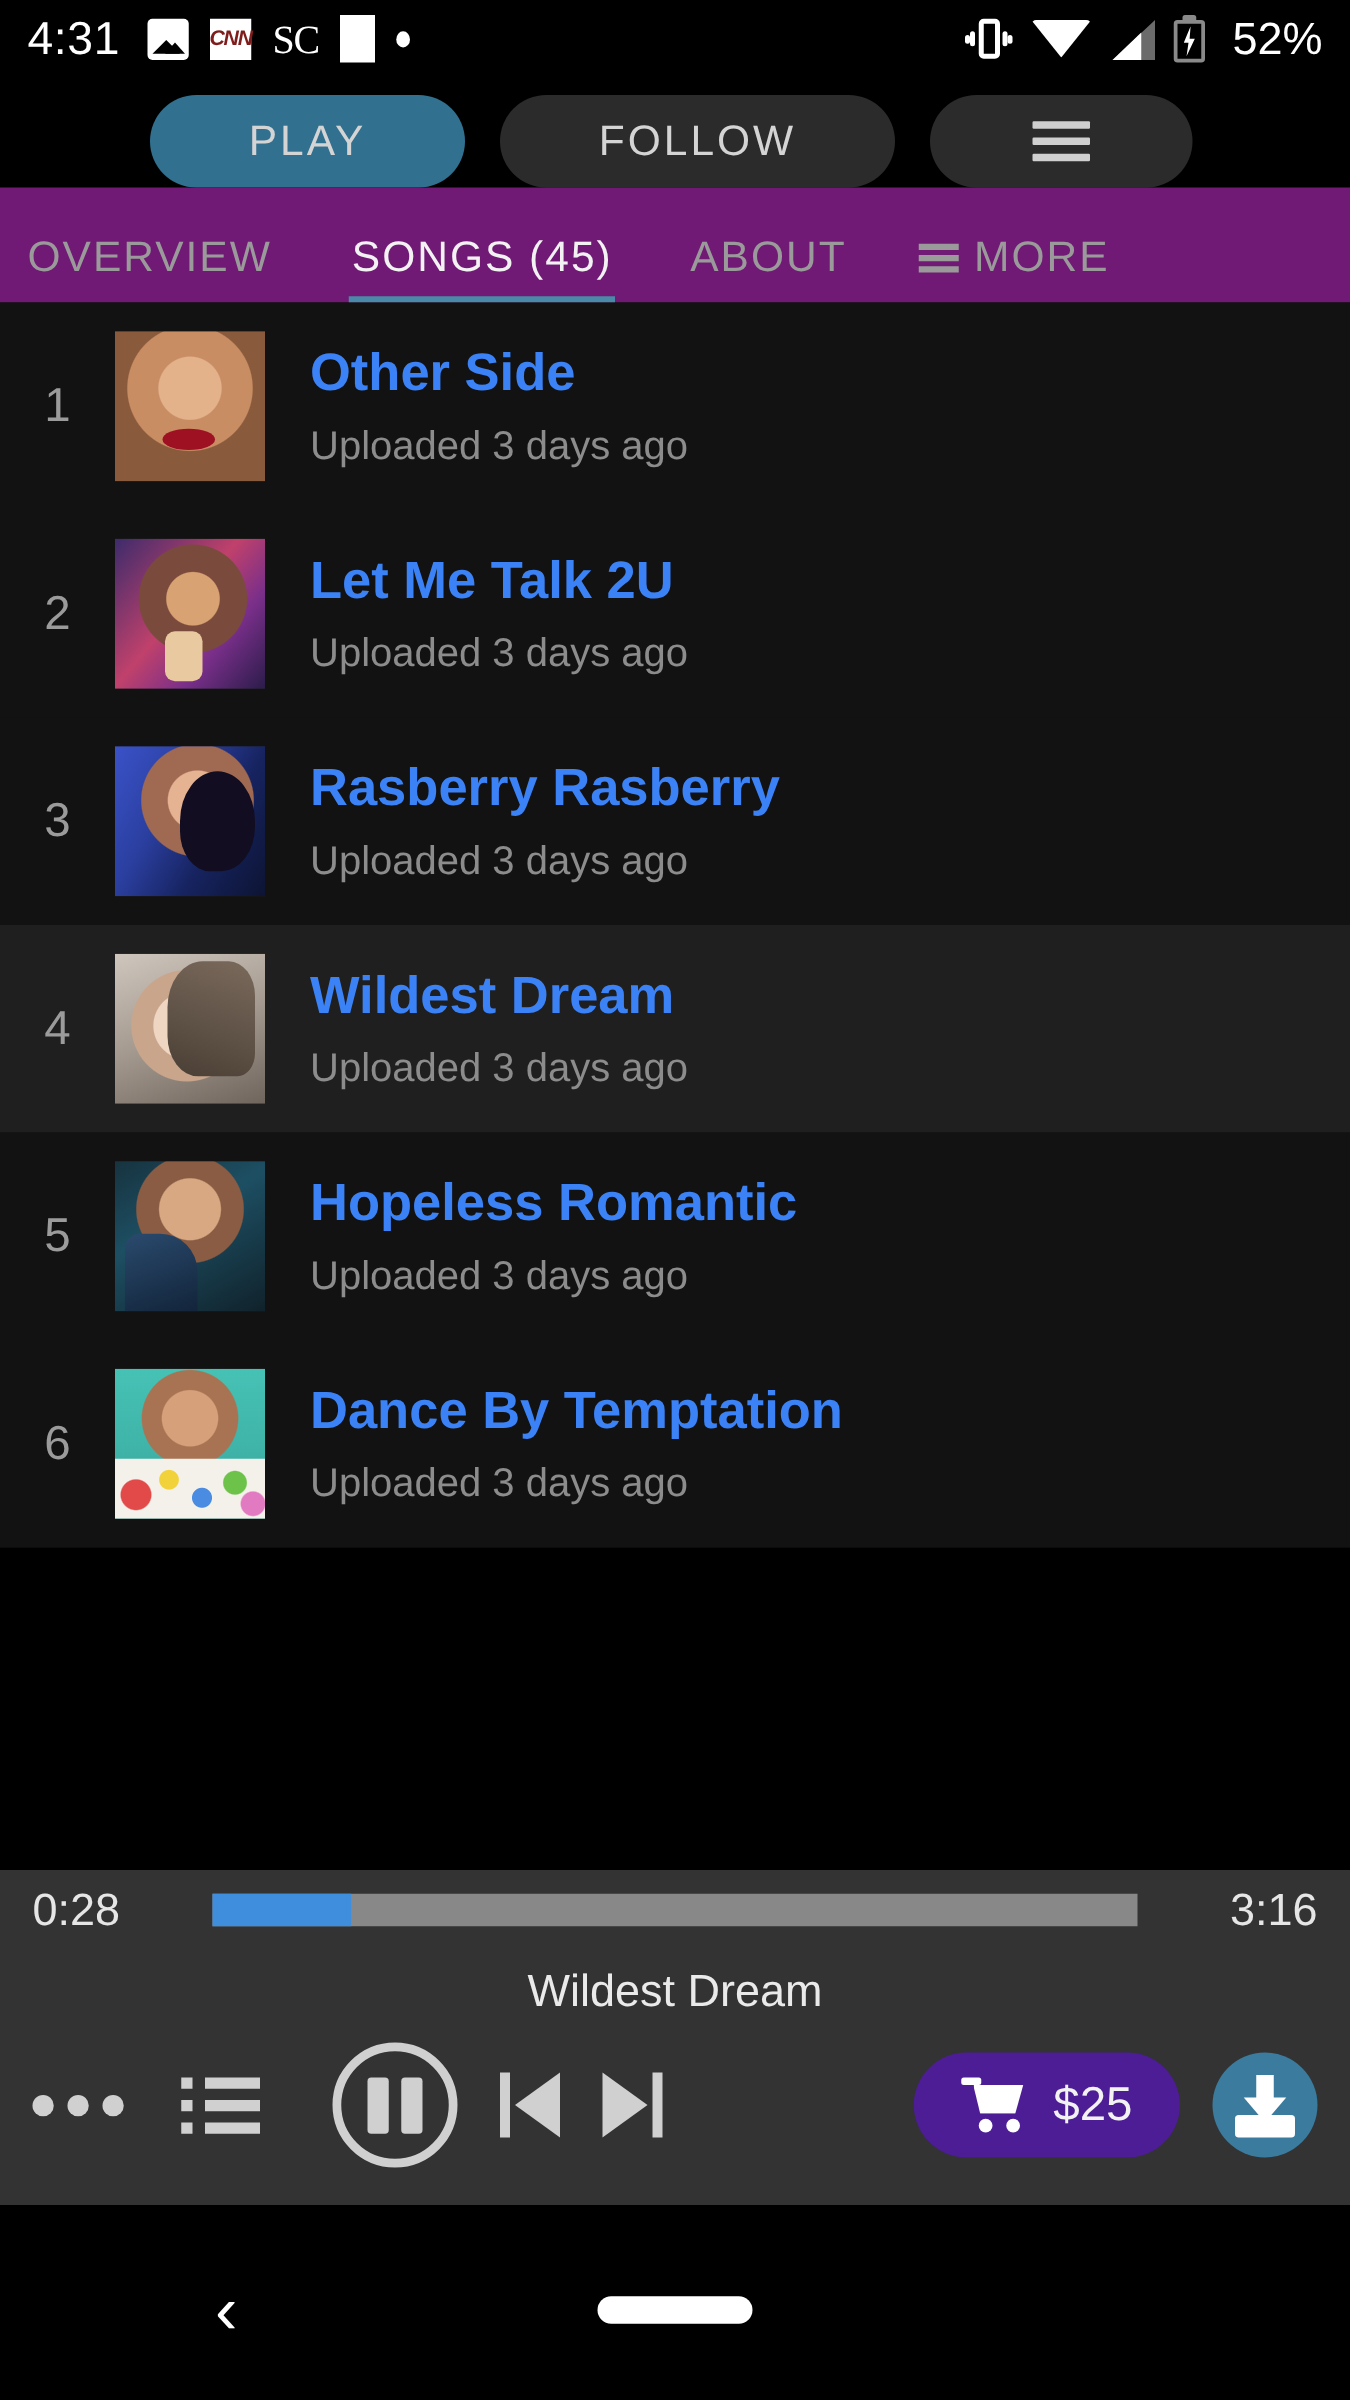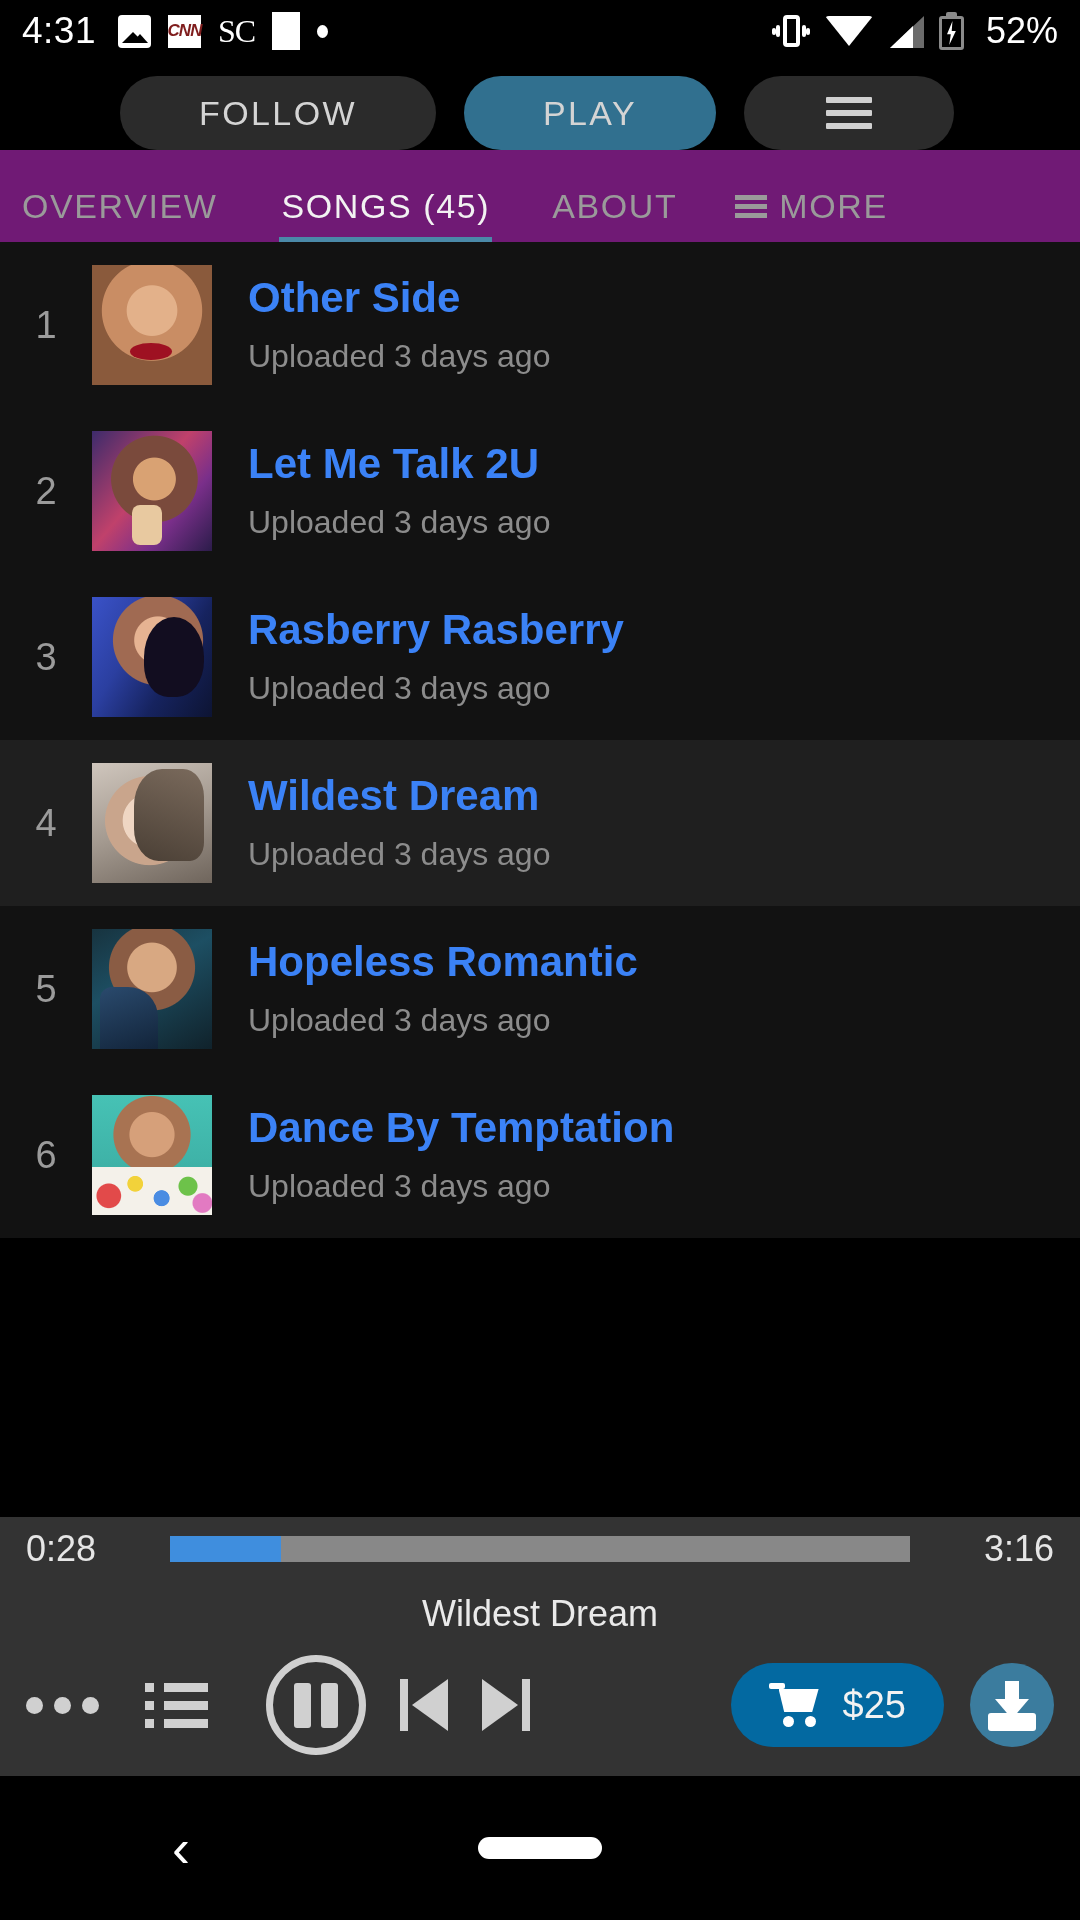--- a/index.html
+++ b/index.html
@@ -164,21 +164,21 @@
   .art6:after{ content:""; position:absolute; left:0; bottom:0; width:120px; height:48px;
       background:
         radial-gradient(circle at 14% 60%, #e24a4a 0 11%, transparent 12%),
         radial-gradient(circle at 36% 35%, #f2d23a 0 9%, transparent 10%),
         radial-gradient(circle at 58% 65%, #4a8ce2 0 10%, transparent 11%),
         radial-gradient(circle at 80% 40%, #6dc24a 0 9%, transparent 10%),
         radial-gradient(circle at 92% 75%, #e27ac2 0 8%, transparent 9%),
         #f4f1ea; }
 
   
-  .player{ position:absolute; left:0; right:0; bottom:135px; background:#333333; }
+  .player{ position:absolute; left:0; right:0; bottom:156px; background:#333333; }
   .progressrow{ display:flex; align-items:center; height:64px; padding:0 26px; background:#333; }
   .t-cur, .t-dur{ color:#e6e6e6; font-size:36px; width:118px; }
   .t-dur{ text-align:right; }
   .track{ flex:1; height:26px; background:#888888; margin:0 26px; position:relative; }
   .track .fill{ position:absolute; left:0; top:0; bottom:0; background:#3f8ede; }
 
   .nowplaying{ display:flex; justify-content:center; align-items:baseline; gap:34px; padding:12px 0 10px; }
   .np-title{ color:#eaeaea; font-size:36px; }
   .np-artist{ color:#9c9c9c; font-size:36px; }
 
@@ -198,21 +198,21 @@
   .playpause i{ width:17px; height:45px; background:#d0d0d0; border-radius:3px; display:block; }
   .skip{ position:relative; width:48px; height:52px; }
   .skip .tri{ position:absolute; top:0; width:0; height:0;
       border-top:26px solid transparent; border-bottom:26px solid transparent; }
   .prev .tri{ right:0; border-right:36px solid #d0d0d0; }
   .prev .bar{ position:absolute; left:0; top:0; width:8px; height:52px; background:#d0d0d0; }
   .next .tri{ left:0; border-left:36px solid #d0d0d0; }
   .next .bar{ position:absolute; right:0; top:0; width:8px; height:52px; background:#d0d0d0; }
   .c-right{ margin-left:auto; display:flex; align-items:center; gap:26px; }
   .buy{
-    background:#0369a1; border-radius:42px; height:84px; padding:0 38px;
+    background:#4c1d95; border-radius:42px; height:84px; padding:0 38px;
     display:flex; align-items:center; gap:22px; color:#f2f2f2; font-size:38px;
   }
   .cart{ position:relative; width:52px; height:44px; }
   .cart .basket{
     position:absolute; left:10px; top:6px; width:40px; height:23px; background:#fff;
     clip-path:polygon(0 0,100% 0,84% 100%,14% 100%);
   }
   .cart .handle{ position:absolute; left:0; top:0; width:16px; height:6px; background:#fff; border-radius:2px; }
   .cart .w1,.cart .w2{ position:absolute; bottom:0; width:11px; height:11px; border-radius:50%; background:#fff; }
   .cart .w1{ left:14px; } .cart .w2{ left:36px; }
@@ -262,22 +262,22 @@
       <div class="ic-batt">
         <span class="cap"></span>
           <span class="shell"></span>
           <span class="bolt"></span>
       </div>
       <div class="sb-pct">52%</div>
     </div>
   </div>
 
   <div class="actionbar">
+    <div class="btn-pill btn-play">PLAY</div>
     <div class="btn-pill btn-follow">FOLLOW</div>
-    <div class="btn-pill btn-play">PLAY</div>
     <div class="btn-pill btn-menu">
       <span class="ham">
           <span></span>
           <span></span>
           <span></span>
         </span>
     </div>
   </div>
 
   <div class="tabs">

